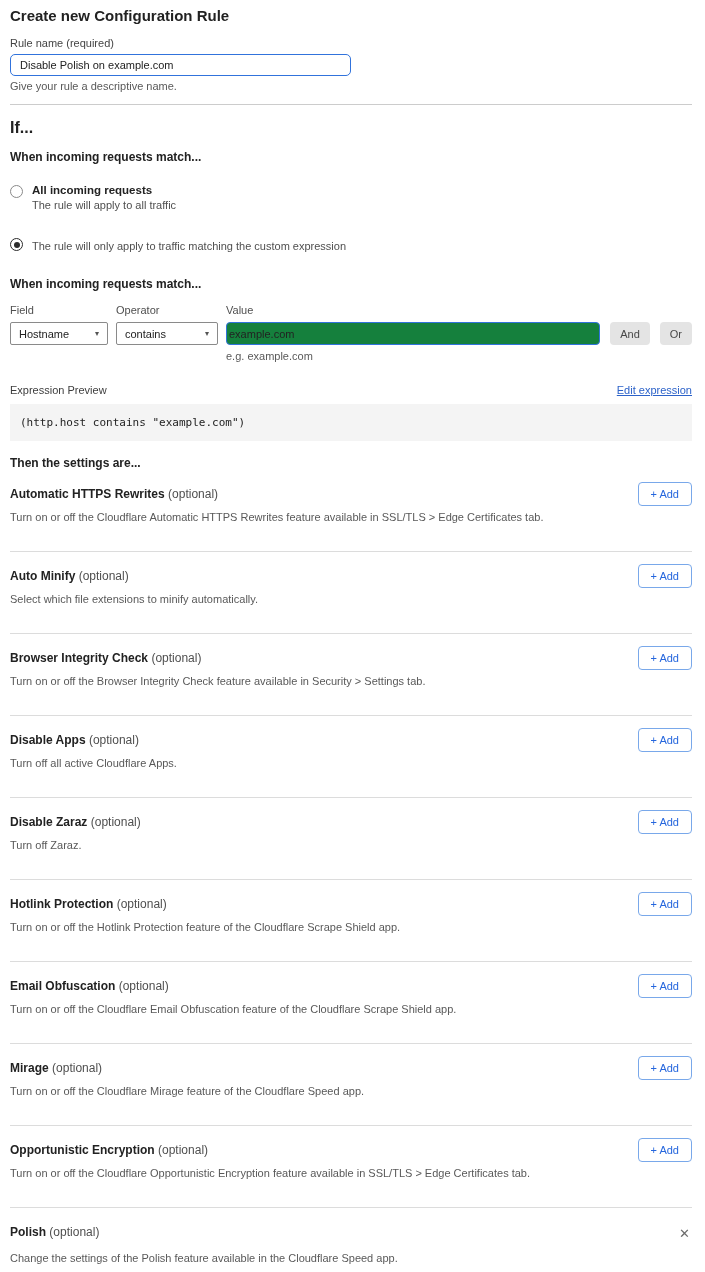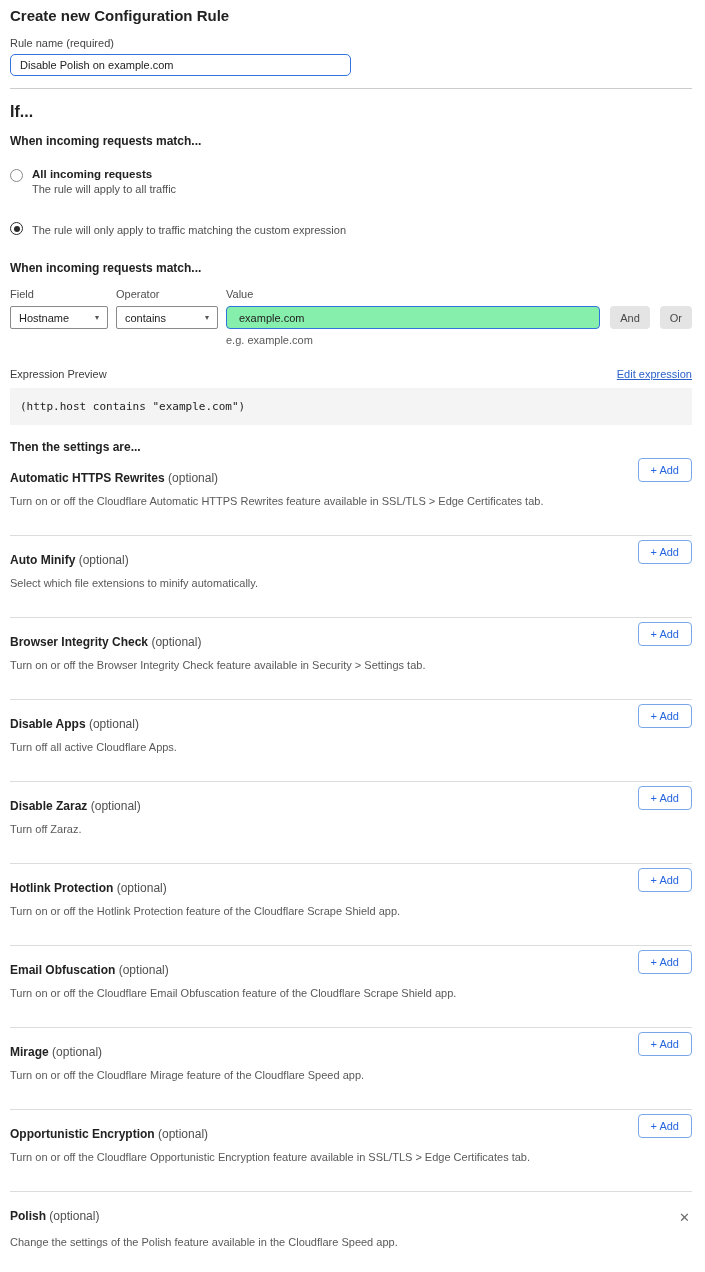--- a/index.html
+++ b/index.html
@@ -63,21 +63,21 @@
   .select-box {
     height: 23px; border: 1px solid #8a8a8a; border-radius: 2px;
     background: #fff; display: flex; align-items: center;
     justify-content: space-between; padding: 0 8px;
     font-size: 11px; color: #222; cursor: pointer;
   }
   .select-box .caret { font-size: 8px; color: #555; }
   .value-input {
     width: 100%; height: 23px;
     border: 1px solid #3173dc; border-radius: 4px;
-    background: #86efac; padding: 0 12px;
+    background: #15803d; padding: 0 2px;
     font-size: 11px; color: #222; font-family: "Liberation Sans", sans-serif;
     outline: none;
   }
   .conj-btn {
     height: 23px; padding: 0 10px; margin-left: 10px;
     background: #e4e4e4; border: none; border-radius: 4px;
     font-size: 11px; color: #484848; font-family: "Liberation Sans", sans-serif;
     cursor: pointer; flex: 0 0 auto;
   }
   .eg-help { margin-left: 216px; margin-top: 5px; color: #595959; }
@@ -101,21 +101,21 @@
   .setting-row {
     position: relative;
     padding: 17px 0 28px 0;
     border-bottom: 1px solid #dcdcdc;
   }
   .s-title { font-size: 12px; color: #222; }
   .s-title b { font-weight: bold; }
   .s-title .opt { font-weight: normal; color: #4f4f4f; }
   .s-desc { margin-top: 10px; font-size: 11px; color: #595959; max-width: 560px; }
   .add-btn {
-    position: absolute; right: 0; top: 4px;
+    position: absolute; right: 0; top: 12px;
     background: #fff; border: 1px solid #79a8ea; border-radius: 4px;
     color: #2566dd; font-size: 11px; font-family: "Liberation Sans", sans-serif;
     padding: 5px 12px; cursor: pointer;
   }
 
   
   .polish-section { position: relative; padding-top: 17px; }
   .polish-head { display: flex; justify-content: space-between; align-items: flex-start; }
   .close-icon { font-size: 13px; color: #6b6b6b; cursor: pointer; line-height: 13px; padding: 2px; }
   .polish-desc { margin-top: 10px; font-size: 11px; color: #595959; }
@@ -123,20 +123,21 @@
 </head>
 <body>
 
 <div class="page">
 
   <h1>Create new Configuration Rule</h1>
 
   <div class="rule-name-block">
     <label class="label">Rule name (required)</label>
     <input class="name-input" type="text" value="Disable Polish on example.com" style="">
+    <p class="help">Give your rule a descriptive name.</p>
   </div>
 
   <hr class="divider">
 
   <h2 class="if-heading">If...</h2>
   <h3 class="match-heading">When incoming requests match...</h3>
 
   <div class="radio-row">
     <span class="radio-circle"></span>
     <span>

